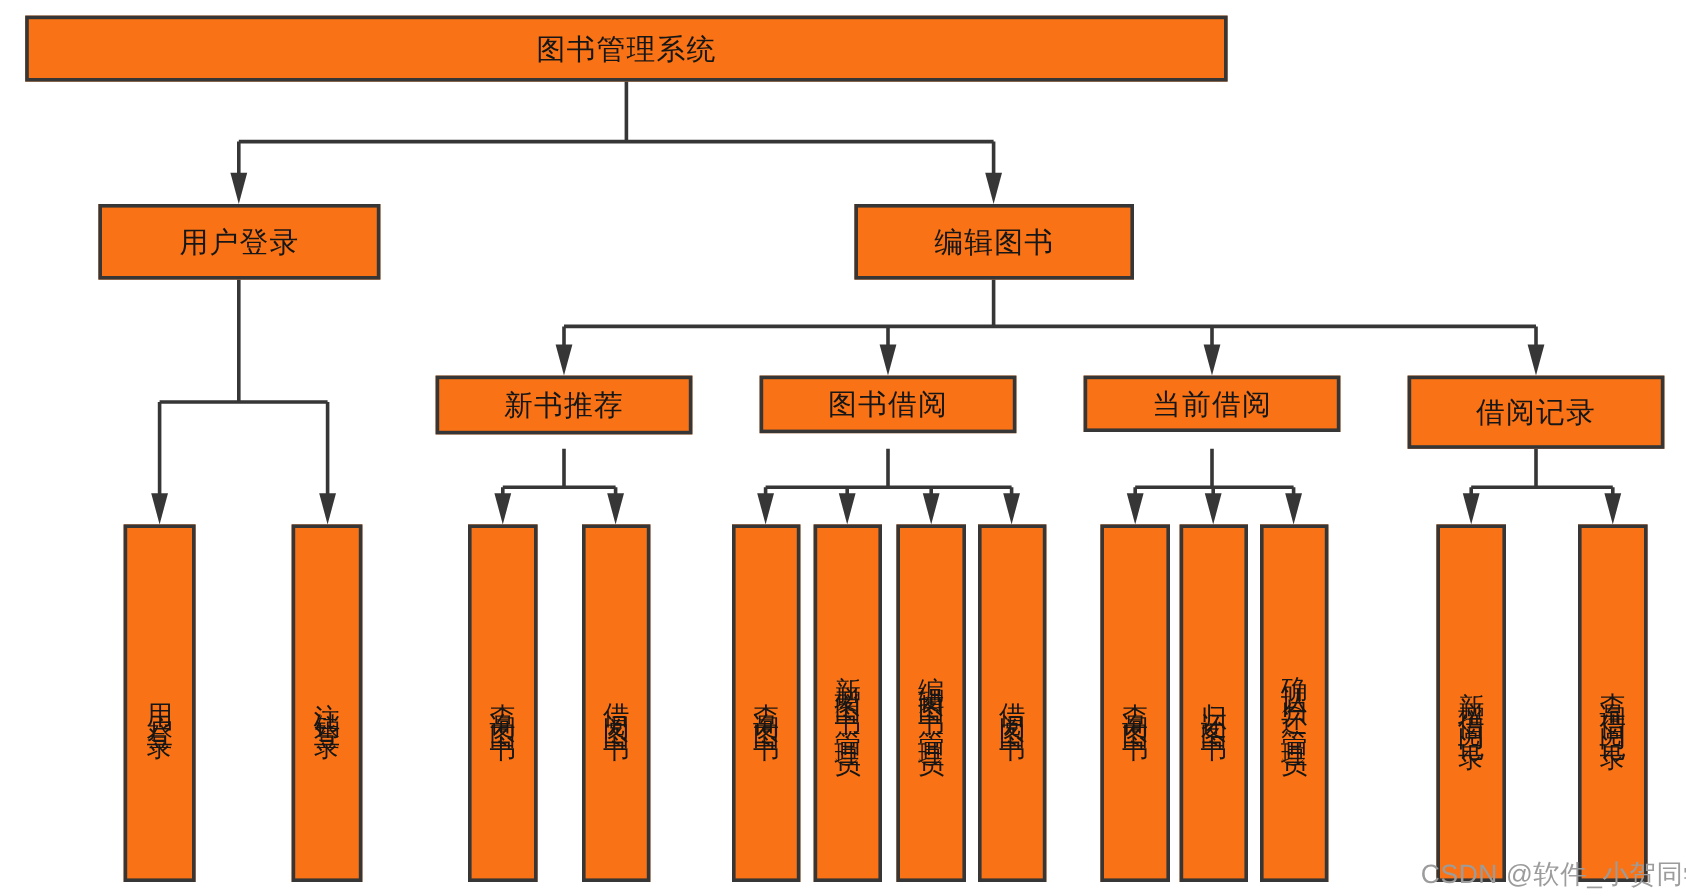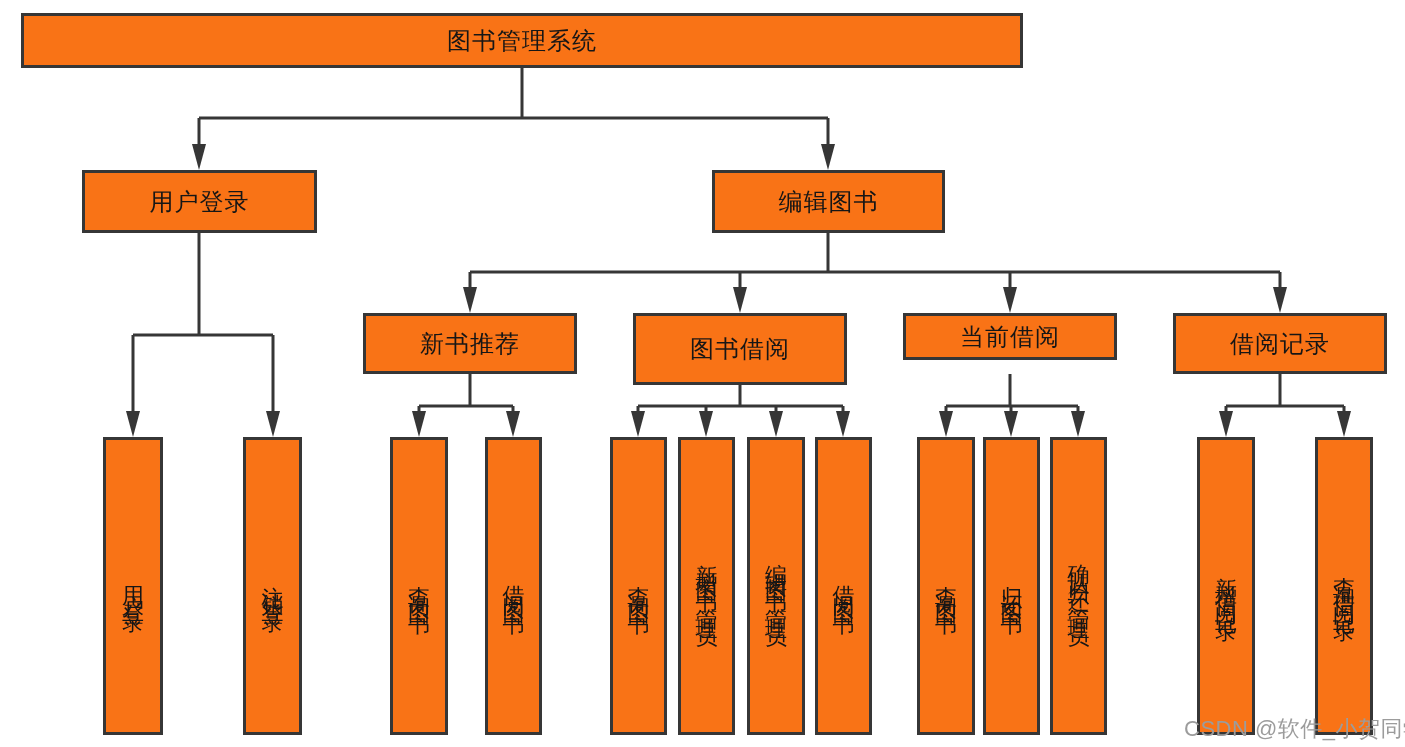--- a/index.html
+++ b/index.html
@@ -79,22 +79,22 @@
       <polygon points="1226,437 1219,411 1233,411"></polygon>
       <polygon points="1344,437 1337,411 1351,411"></polygon>
     </g>
   </svg>
 
   <div class="box hbox" style="left:21px;top:13px;width:1002px;height:55px;">图书管理系统</div>
 
   <div class="box hbox" style="left:82px;top:170px;width:235px;height:63px;">用户登录</div>
   <div class="box hbox" style="left:712px;top:170px;width:233px;height:63px;">编辑图书</div>
 
-  <div class="box hbox" style="left:363px;top:313px;width:214px;height:61px;">新书推荐</div>
-  <div class="box hbox" style="left:633px;top:313px;width:214px;height:72px;">图书借阅</div>
+  <div class="box hbox" style="left:363px;top:313px;width:214px;height:49px;">新书推荐</div>
+  <div class="box hbox" style="left:633px;top:313px;width:214px;height:48px;">图书借阅</div>
   <div class="box hbox" style="left:903px;top:313px;width:214px;height:47px;">当前借阅</div>
   <div class="box hbox" style="left:1173px;top:313px;width:214px;height:61px;">借阅记录</div>
 
   <div class="box vbox" style="left:103px;top:437px;width:60px;height:298px;">用户登录</div>
   <div class="box vbox" style="left:243px;top:437px;width:59px;height:298px;">注销登录</div>
 
   <div class="box vbox" style="left:390px;top:437px;width:58px;height:298px;">查询图书</div>
   <div class="box vbox" style="left:485px;top:437px;width:57px;height:298px;">借阅图书</div>
 
   <div class="box vbox" style="left:610px;top:437px;width:57px;height:298px;">查询图书</div>

